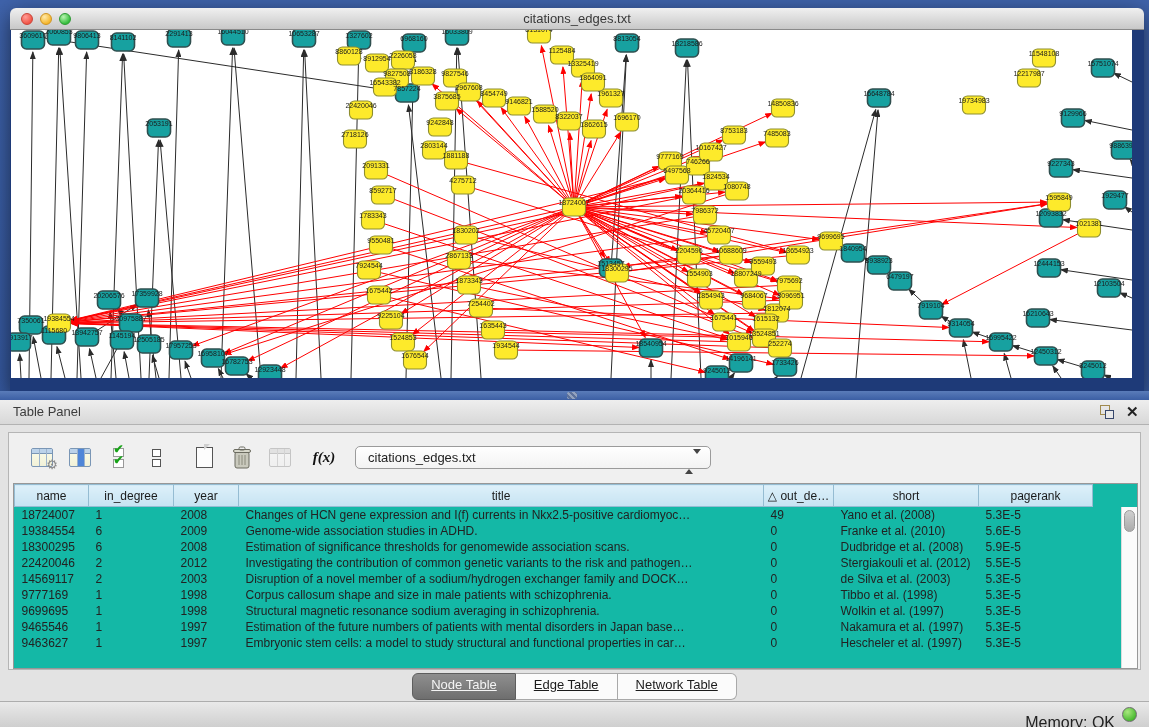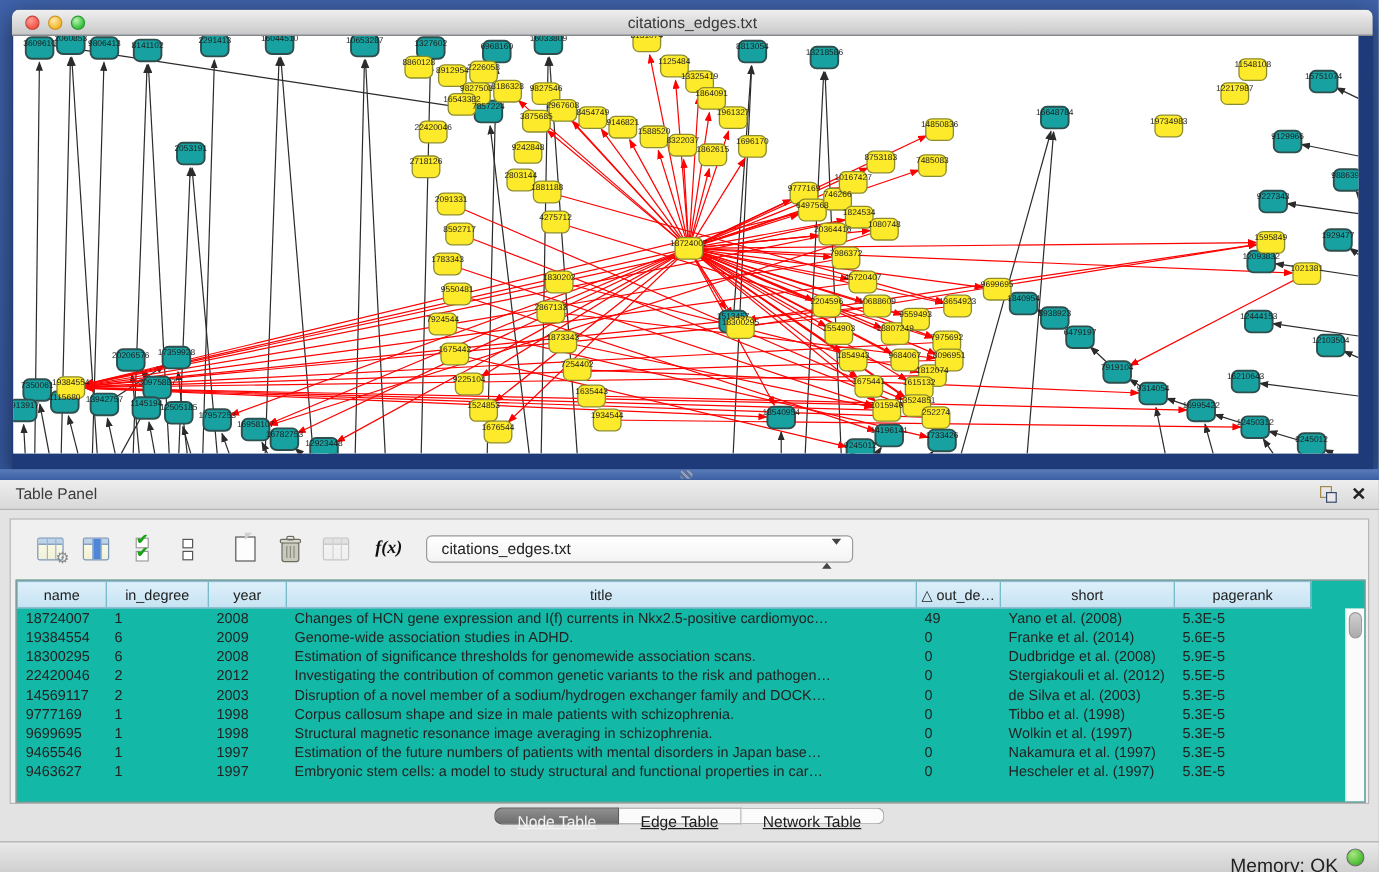--- a/index.html
+++ b/index.html
@@ -85,21 +85,21 @@
        white-space:nowrap; cursor:pointer; }
   td { height:16px; font-size:12px; color:#222; padding:0 2px 0 7px; white-space:nowrap;
        overflow:hidden; }
   #vscroll { position:absolute; right:0; top:23px; bottom:0; width:16px; background:#fbfbfb;
              border-left:1px solid #dcdcdc; }
   #vthumb { position:absolute; left:2px; top:3px; width:11px; height:22px; border-radius:6px;
             background:linear-gradient(#d0d0d0,#ababab); border:1px solid #9a9a9a; cursor:pointer; }
 
   
   #tabs { position:absolute; left:0; top:248px; width:1149px; display:flex; justify-content:center; }
-  .tab { height:14px; line-height:21px; padding:0 18px; font-size:13px; background:#fbfbfb;
+  .tab { height:27px; line-height:21px; padding:0 18px; font-size:13px; background:#fbfbfb;
          border:1px solid #a9a9a9; border-left:none; color:#1c1c1c; cursor:pointer;text-decoration:underline; }
   .tab:first-child { border-left:1px solid #a9a9a9; border-radius:6px 0 0 6px; }
   .tab:last-child { border-radius:0 6px 6px 0; }
   .tab.selected { background:linear-gradient(#8f8f8f,#6e6e6e); color:#f4f4f4; border-color:#5e5e5e; }
 
   
   #footer { position:absolute; left:0; bottom:0; width:1149px; height:26px;
             background:linear-gradient(#e9e9e9,#cfcfcf); border-top:1px solid #adadad; }
   #memory { position:absolute; right:34px; top:12px; font-size:16px; color:#222;text-align:center; }
   #mem-dot { position:absolute; right:12px; top:5px; width:15px; height:15px; border-radius:50%;
@@ -664,21 +664,21 @@
                 <td>49</td>
                 <td>Yano et al. (2008)</td>
                 <td>5.3E-5</td>
               </tr>
               <tr>
                 <td>19384554</td>
                 <td>6</td>
                 <td>2009</td>
                 <td>Genome-wide association studies in ADHD.</td>
                 <td>0</td>
-                <td>Franke et al. (2014)</td>
+                <td>Franke et al. (2010)</td>
                 <td>5.6E-5</td>
               </tr>
               <tr>
                 <td>18300295</td>
                 <td>6</td>
                 <td>2008</td>
                 <td>Estimation of significance thresholds for genomewide association scans.</td>
                 <td>0</td>
                 <td>Dudbridge et al. (2008)</td>
                 <td>5.9E-5</td>
@@ -707,21 +707,21 @@
                 <td>1998</td>
                 <td>Corpus callosum shape and size in male patients with schizophrenia.</td>
                 <td>0</td>
                 <td>Tibbo et al. (1998)</td>
                 <td>5.3E-5</td>
               </tr>
               <tr>
                 <td>9699695</td>
                 <td>1</td>
                 <td>1998</td>
-                <td>Structural magnetic resonance image averaging in schizophrenia.</td>
+                <td>Structural magnetic resonance sodium averaging in schizophrenia.</td>
                 <td>0</td>
                 <td>Wolkin et al. (1997)</td>
                 <td>5.3E-5</td>
               </tr>
               <tr>
                 <td>9465546</td>
                 <td>1</td>
                 <td>1997</td>
                 <td>Estimation of the future numbers of patients with mental disorders in Japan base…</td>
                 <td>0</td>

